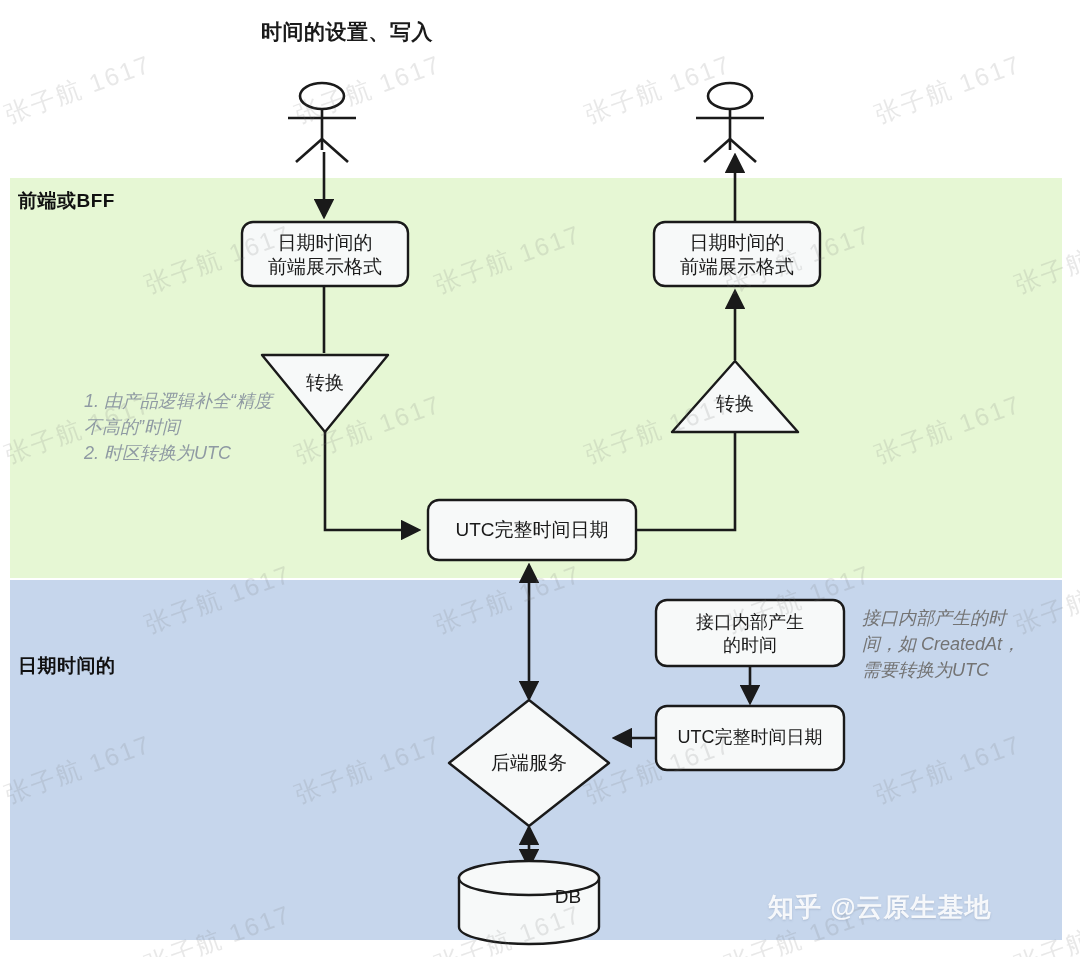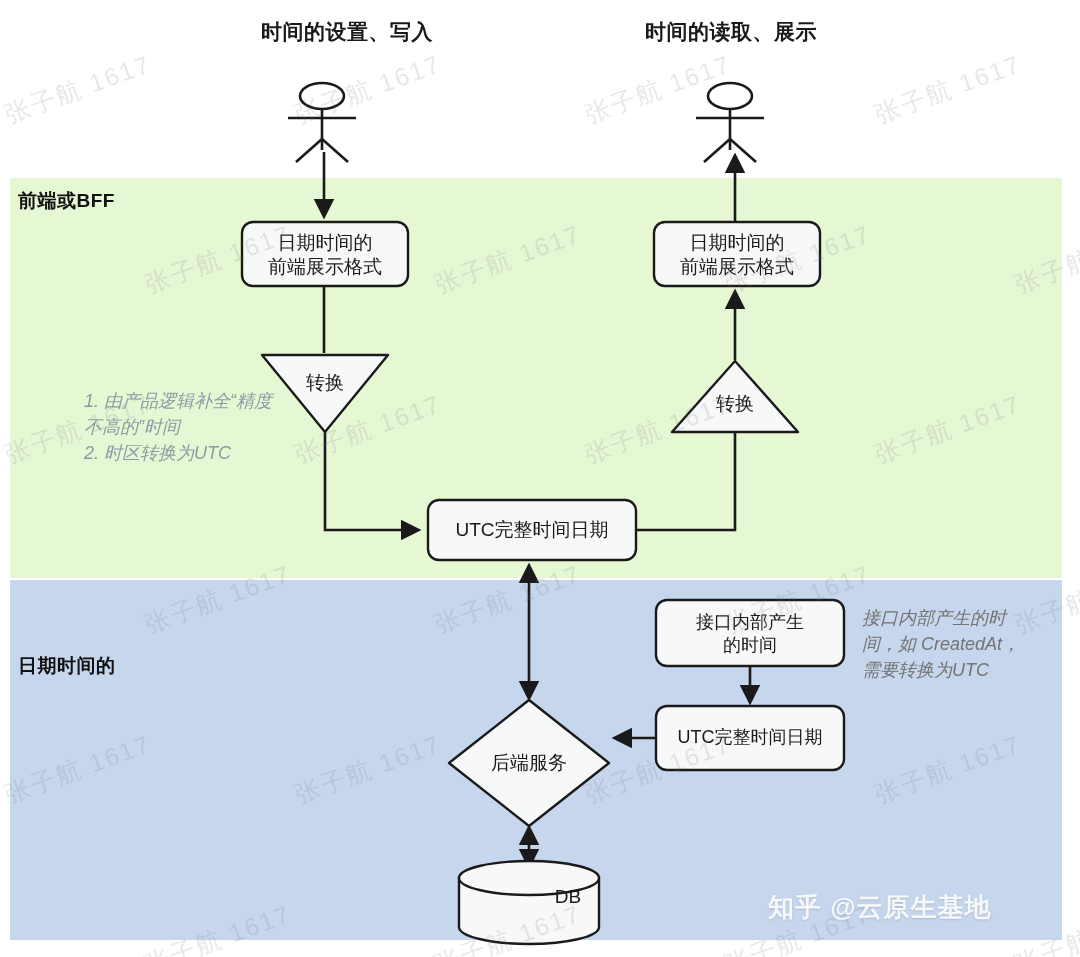--- a/index.html
+++ b/index.html
@@ -160,21 +160,20 @@
       <div class="wm" style="left: 140px; top: 950px;">张子航 1617</div>
       <div class="wm" style="left: 430px; top: 950px;">张子航 1617</div>
       <div class="wm" style="left: 720px; top: 950px;">张子航 1617</div>
       <div class="wm" style="left: 1010px; top: 950px;">张子航 1617</div>
     </div>
 
   <div class="band-label" id="label-frontend">前端或BFF</div>
   <div class="band-label" id="label-backend">日期时间的</div>
 
   <div class="section-title" id="title-write">时间的设置、写入</div>
-  <div class="section-title" id="title-read">时间的读取、展示</div>
 
   <svg id="draw" viewBox="0 0 1080 957">
     <defs>
       <marker id="arrow" viewBox="0 0 12 12" refX="10" refY="6" markerWidth="8" markerHeight="8" orient="auto-start-reverse">
         <path d="M0,0 L12,6 L0,12 z" fill="#1a1a1a"></path>
       </marker>
       <marker id="arrow-start" viewBox="0 0 12 12" refX="10" refY="6" markerWidth="8" markerHeight="8" orient="auto-start-reverse">
         <path d="M0,0 L12,6 L0,12 z" fill="#1a1a1a"></path>
       </marker>
     </defs>

